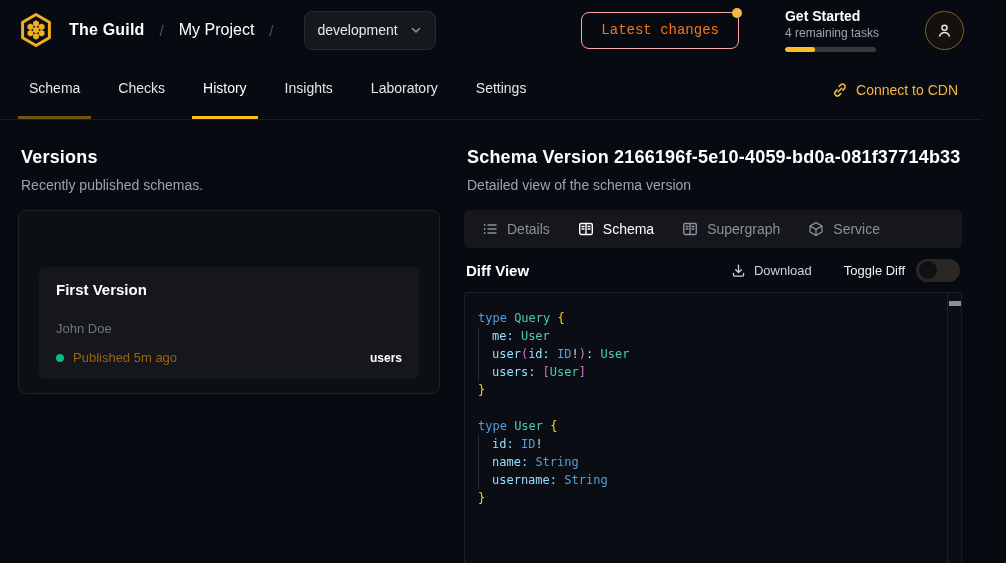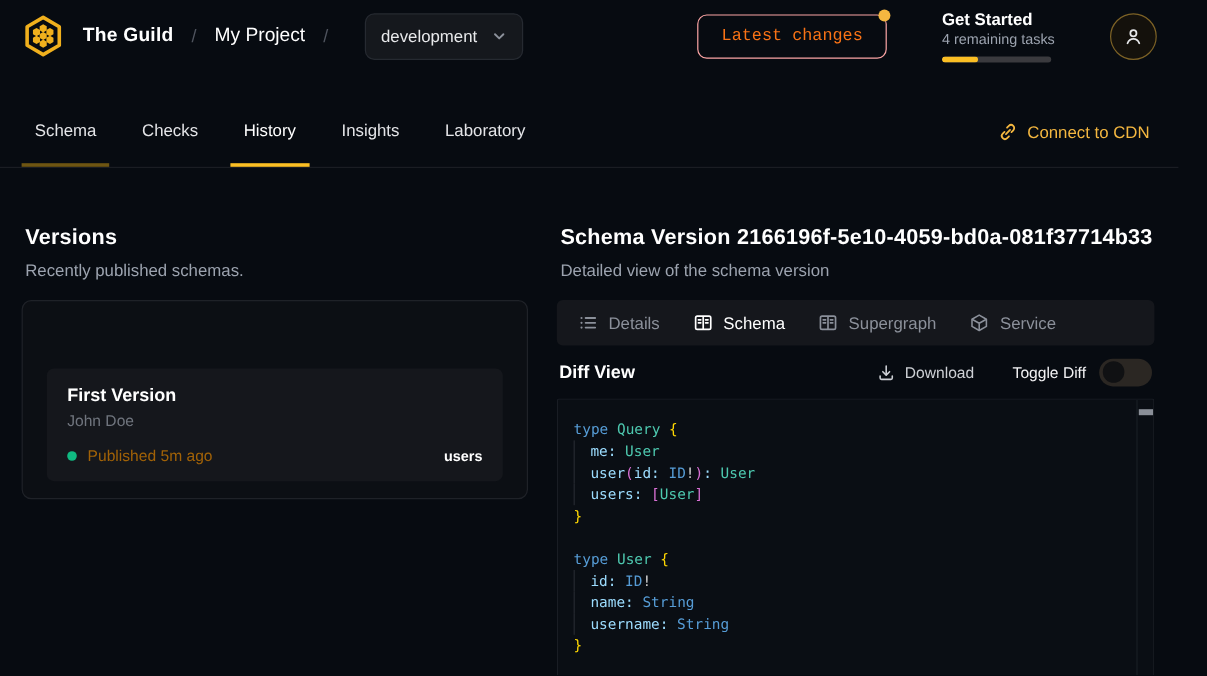--- a/index.html
+++ b/index.html
@@ -2,21 +2,21 @@
 <html><head>
 <meta charset="utf-8">
 <style>
   * { margin:0; padding:0; box-sizing:border-box; }
   html,body { width:1006px; height:563px; }
   body {
     background:#070b11; color:#fff;
     font-family:"Liberation Sans", sans-serif;
     overflow:hidden; -webkit-font-smoothing:antialiased;
   }
-  .page { width:982px; height:563px; display:flex; flex-direction:column;gap:20px; }
+  .page { width:982px; height:563px; display:flex; flex-direction:column; }
 
   
   .header { height:60px; display:flex; align-items:center; padding:0 18px 0 16px; flex:none; }
   .logo { width:40px; height:40px; flex:none; }
   .brand { font-size:16px; font-weight:600; margin-left:13px; letter-spacing:.2px; cursor:pointer; }
   .crumb-sep { color:#4f545e; margin:0 15px; font-size:15px; }
   .crumb { font-size:16px; font-weight:500; cursor:pointer; }
   .select-btn { display:flex; align-items:center; gap:12px; margin-left:15px;
     background:#15181d; border:1px solid #262a31; border-radius:8px; height:39px;
     padding:0 13px; font-size:14px; color:#e8e9eb; cursor:pointer; }
@@ -49,21 +49,21 @@
   .main { display:flex; flex:1; min-height:0; }
   .left-panel { width:458px; flex:none; padding:27px 18px 0; }
   .right-panel { flex:1; min-width:0; padding:27px 20px 0 6px; display:flex; flex-direction:column; }
   .panel-title { font-size:18px; font-weight:700; letter-spacing:.2px; padding-left:3px; }
   .panel-sub { font-size:14px; color:#9ca3af; margin-top:9px; padding-left:3px; }
 
   .versions-card { margin-top:17px; border:1px solid #1f2228; border-radius:8px;
     background:#0c0f14; padding:56px 20px 14px; }
   .version-item { background:#15171c; border-radius:6px; padding:14px 17px; cursor:pointer; }
   .vi-name { font-size:15px; font-weight:600; color:#fff; }
-  .vi-author { font-size:13px; color:#70757e; margin-top:5px; }
+  .vi-author { font-size:13px; color:#70757e; margin-top:23px; }
   .vi-meta { display:flex; align-items:center; margin-top:14px; }
   .vi-dot { width:8px; height:8px; border-radius:50%; margin-right:9px; flex:none; }
   .vi-status { font-size:13px; color:#a16207; }
   .vi-service { margin-left:auto; font-size:12px; font-weight:700; color:#fff; }
 
   .tab-strip { margin-top:17px; height:38px; background:#15171c; border-radius:5px;
     display:flex; align-items:center; padding:0 4px; flex:none; }
   .ptab { display:flex; align-items:center; gap:9px; padding:0 14px; height:100%;
     font-size:14px; font-weight:500; color:#8b909a; cursor:pointer; }
   .ptab.active { color:#fff; }
@@ -165,20 +165,23 @@
         </div>
         <div class="nav-tab u-bright">
           <span>History</span>
         </div>
         <div class="nav-tab">
           <span>Insights</span>
         </div>
         <div class="nav-tab">
           <span>Laboratory</span>
         </div>
+        <div class="nav-tab">
+          <span>Settings</span>
+        </div>
       </div>
     <div class="cdn-link">
       <svg width="16" height="16" viewBox="0 0 16 16" fill="none" stroke="currentColor" stroke-width="1.5" stroke-linecap="round" stroke-linejoin="round">
         <path d="M6.3 9.7 9.7 6.3"></path>
         <path d="M7.2 4.4 8.7 2.9a2.6 2.6 0 0 1 3.7 3.7L10.9 8.1"></path>
         <path d="M8.8 11.6 7.3 13.1a2.6 2.6 0 0 1-3.7-3.7L5.1 7.9"></path>
       </svg>
       <span>Connect to CDN</span>
     </div>
   </nav>

